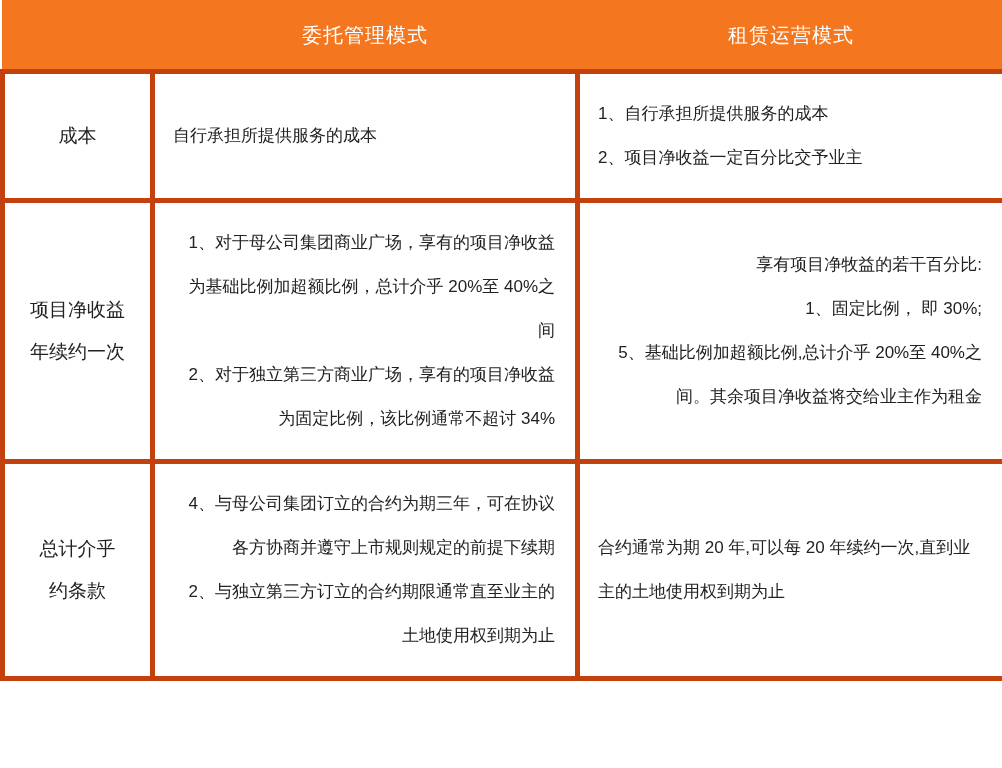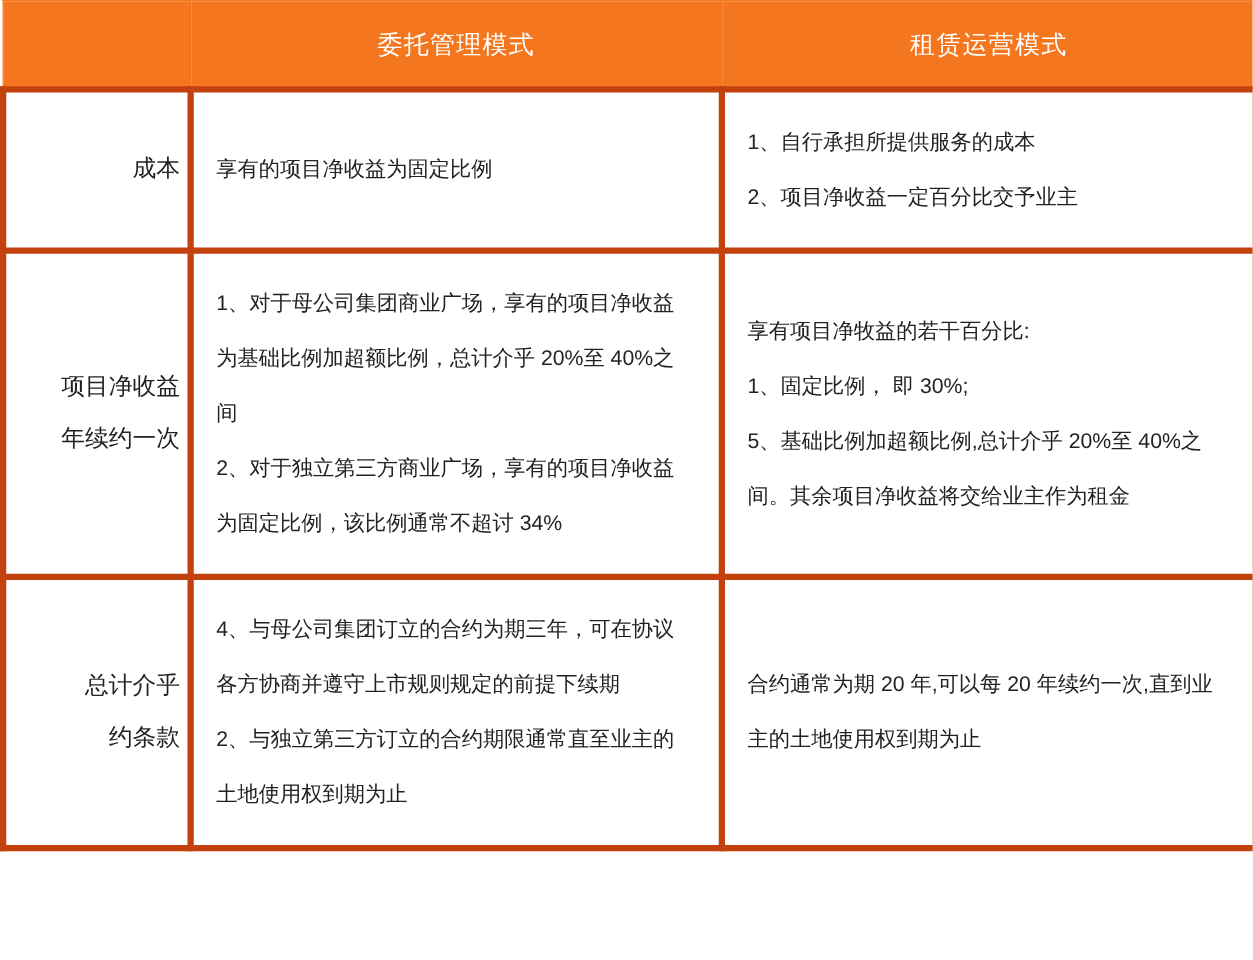--- a/index.html
+++ b/index.html
@@ -47,40 +47,41 @@
     letter-spacing: 1px;
     border: 1px solid #f4771f;
   }
 
   .body-row td {
     border: 5px solid #c2410c;
     vertical-align: middle;
     padding: 0;
   }
   .rowlabel {
-    text-align: right;
+    text-align: center;
     font-size: 19px;
     color: #222222;
     line-height: 42px;
     padding: 0 6px;
   }
   .cellbox {
     padding: 18px 20px 18px 18px;
     font-size: 17px;
     line-height: 44px;
     color: #222222;
   }
   .cellbox p {
     margin: 0;
   }
   .vmid {
     vertical-align: middle;
   }
   .vtop {
     vertical-align: top;
+    text-align: right;
   }
 </style>
 </head>
 <body>
 
 <div class="sheet">
   <table class="compare">
     <colgroup>
       <col class="c0">
       <col class="c1">
@@ -93,21 +94,21 @@
         <th class="hdr-cell">租赁运营模式</th>
       </tr>
     </thead>
     <tbody>
       <tr class="body-row">
         <td class="vmid">
           <div class="rowlabel">成本</div>
         </td>
         <td class="vmid">
           <div class="cellbox">
-            <p>享有的项目净收益为固定比例</p>
+            <p>自行承担所提供服务的成本</p>
           </div>
         </td>
         <td class="vmid">
           <div class="cellbox">
 
             <p>1、自行承担所提供服务的成本</p>
             <p>2、项目净收益一定百分比交予业主</p>
           </div>
         </td>
       </tr>

